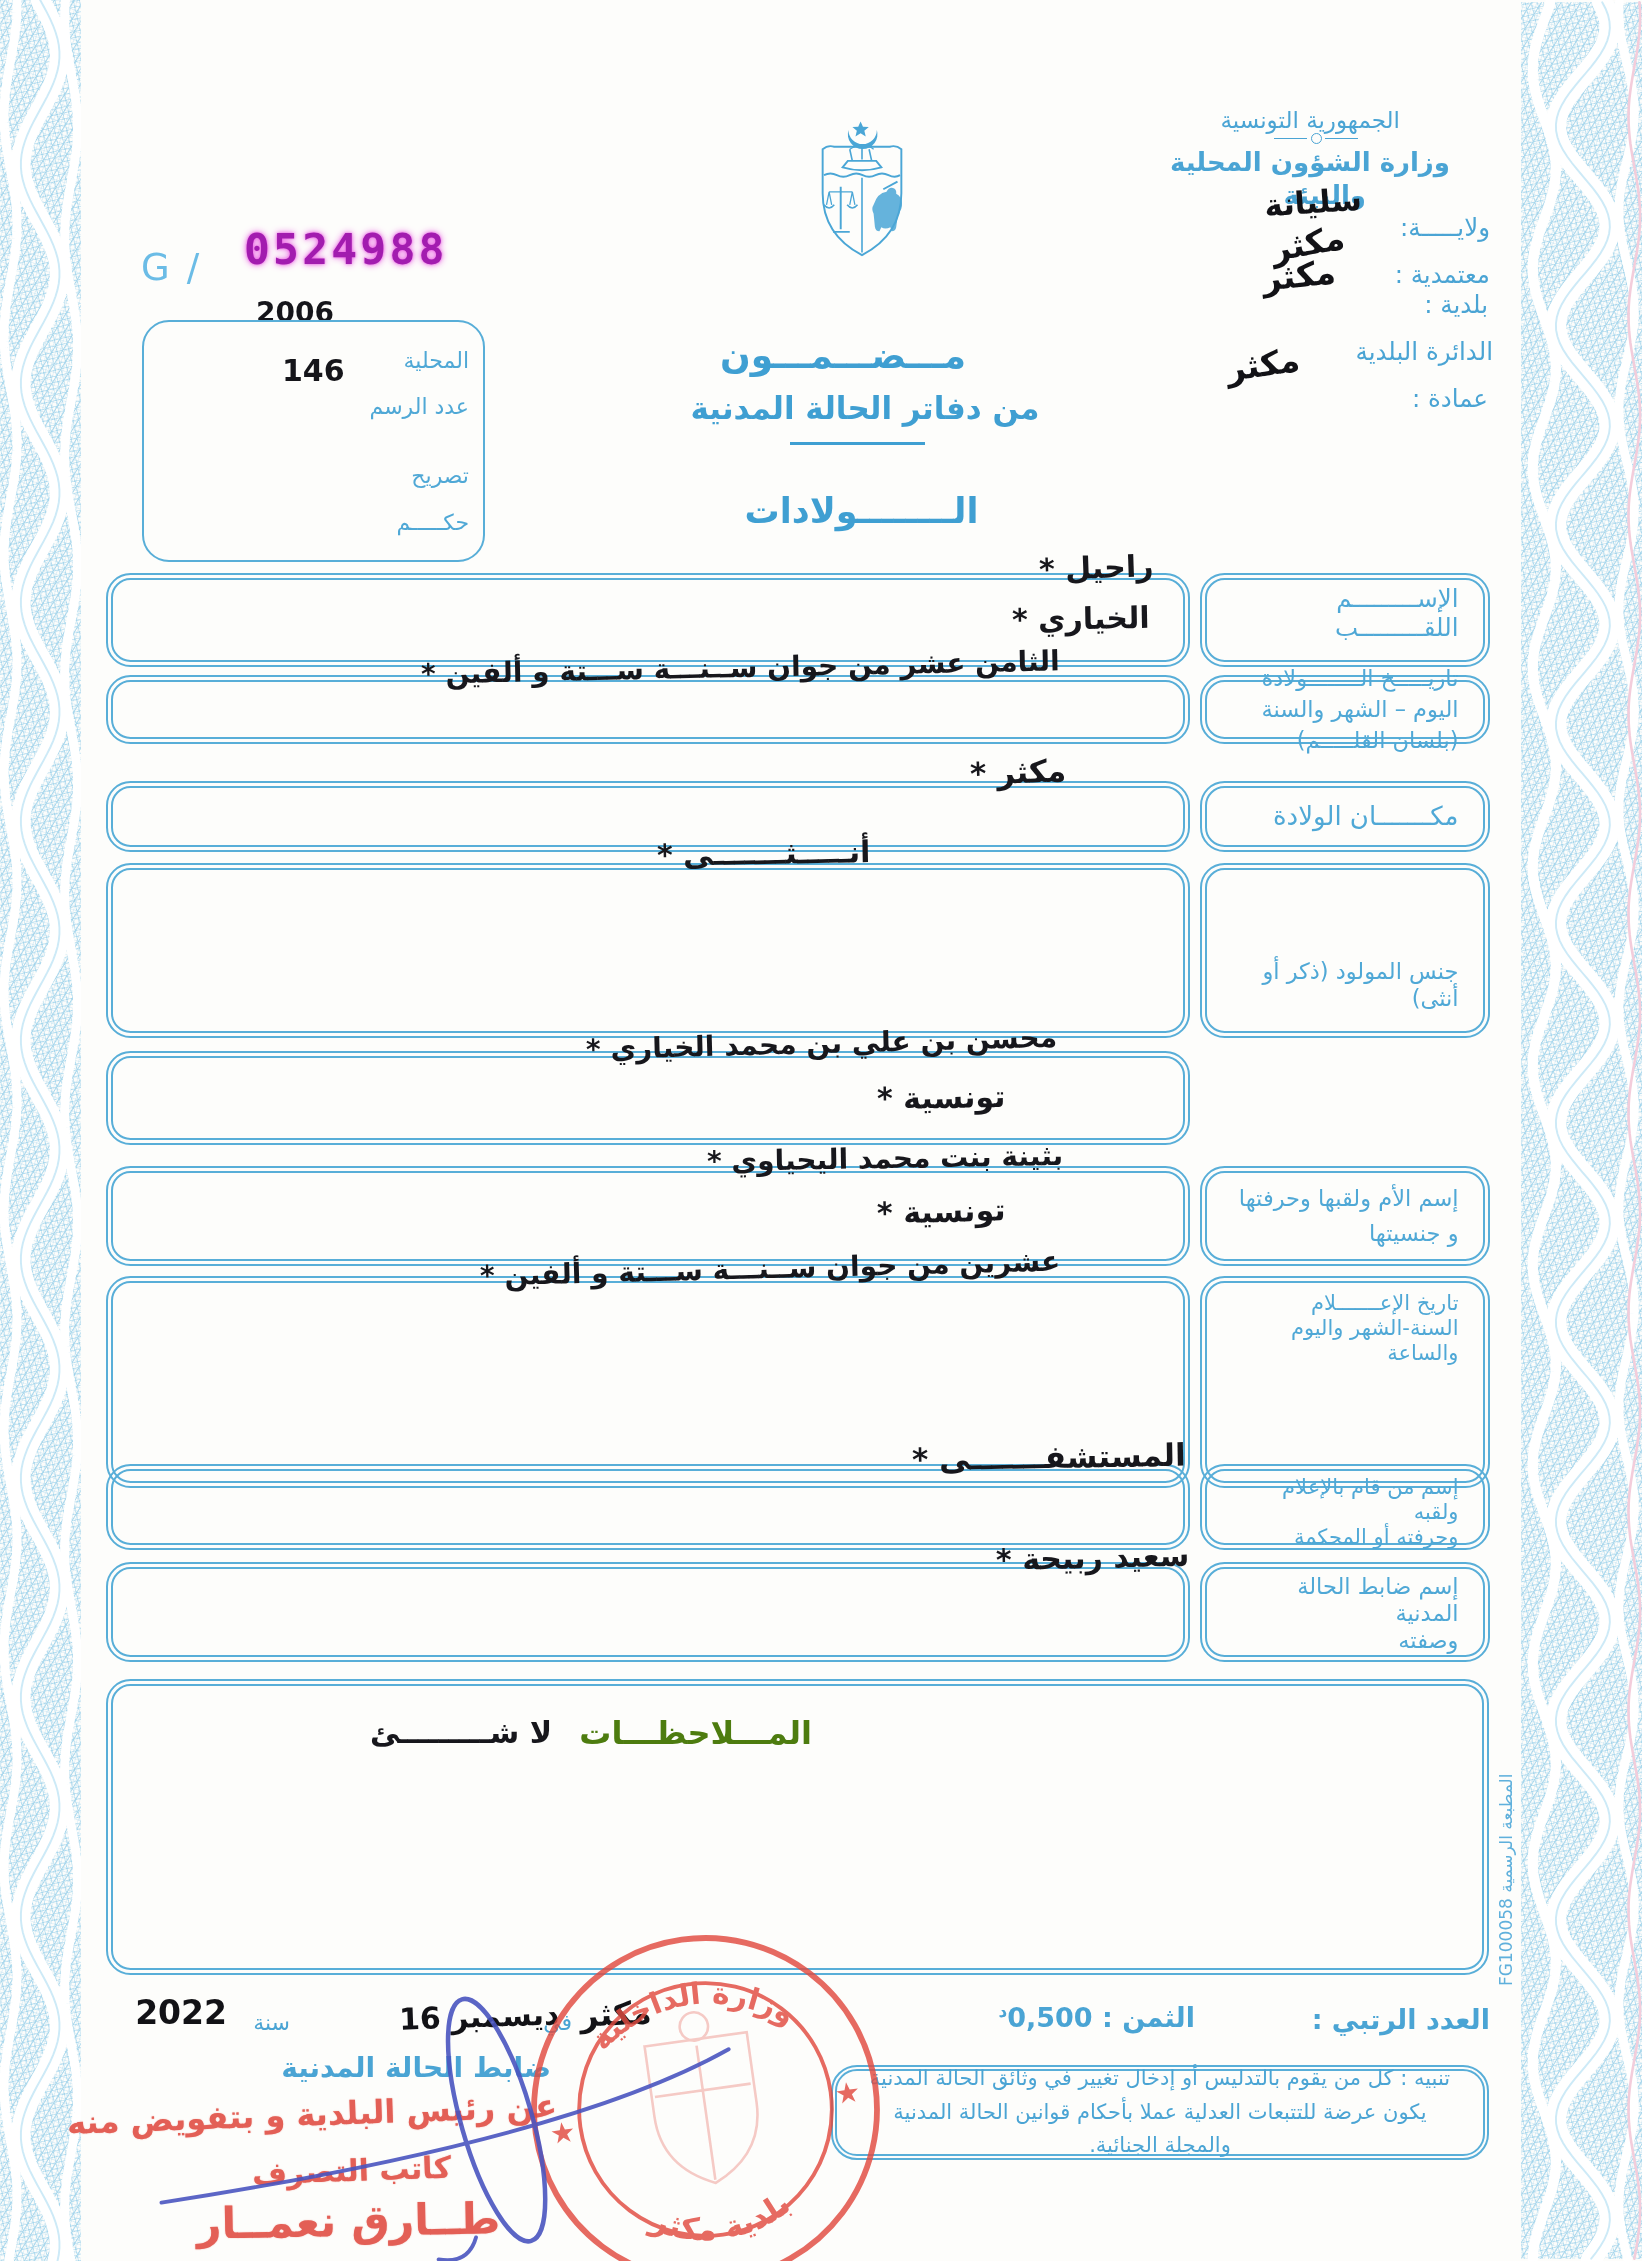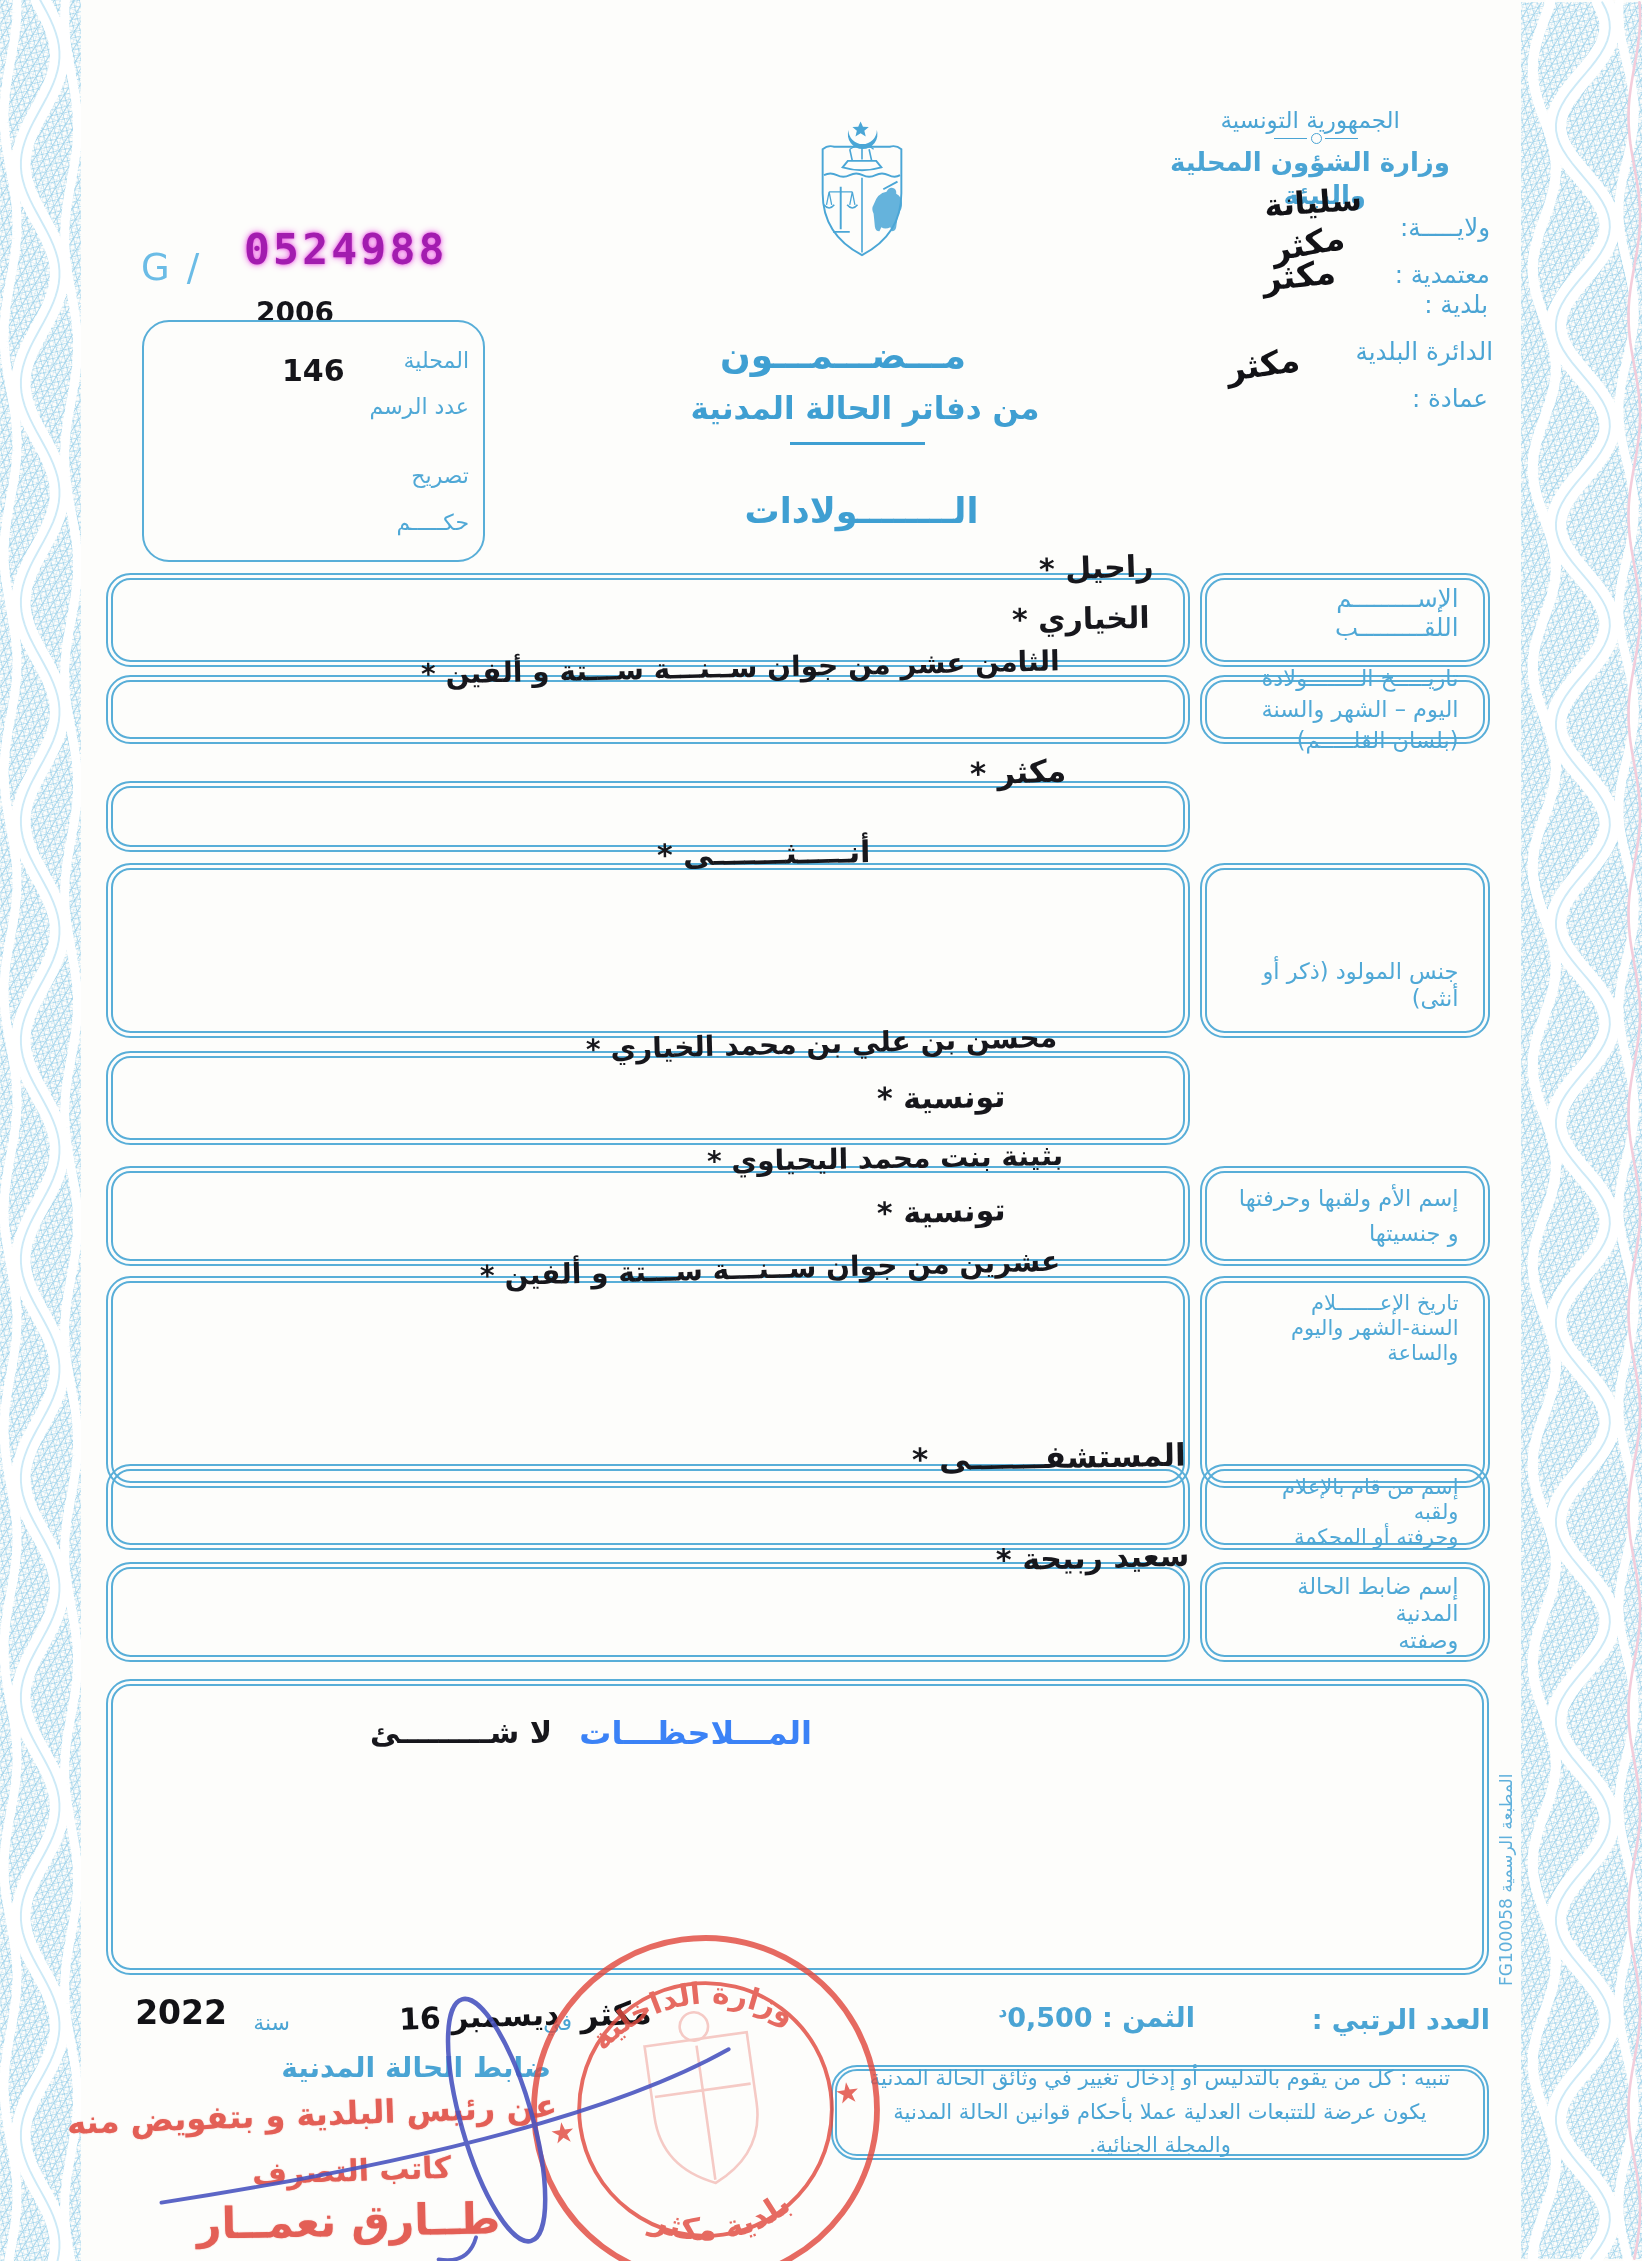--- a/index.html
+++ b/index.html
@@ -70,21 +70,21 @@
   #tv3{right:577px;top:754px;font-size:31px;transform:rotate(-2deg);}
   #tv4{right:773px;top:836px;transform:rotate(-1deg);}
   #tv5a{right:586px;top:1027px;font-size:28px;transform:rotate(-1.5deg);}
   #tv5b{right:638px;top:1080px;transform:rotate(-1deg);}
   #tv6a{right:580px;top:1142px;font-size:28px;transform:rotate(-1deg);}
   #tv6b{right:638px;top:1194px;transform:rotate(-1.5deg);}
   #tv7{right:583px;top:1252px;font-size:28px;transform:rotate(-1.5deg);}
   #tv8{right:457px;top:1439px;font-size:31px;transform:rotate(-1deg);}
   #tv9{right:454px;top:1540px;transform:rotate(-1.5deg);}
   #tvrem{right:1091px;top:1715px;}
-  #remlabel{right:831px;top:1714px;font-size:32px;font-weight:bold;color:#3b82f6;direction:rtl;}
+  #remlabel{right:831px;top:1714px;font-size:32px;font-weight:bold;color:#4d7c0f;direction:rtl;}
   
   #ordinal{right:153px;top:2004px;font-size:27px;font-weight:bold;direction:rtl;}
   #price{right:448px;top:2001px;font-size:27px;font-weight:bold;direction:rtl;}
   #price sup{font-size:17px;}
   #f-makthar{right:992px;top:1995px;font-size:32px;transform:rotate(-3deg);}
   #f-fi{right:1071px;top:2010px;font-size:22px;}
   #f-date{right:1084px;top:1999px;font-size:30px;transform:rotate(-2deg);}
   #f-sana{right:1353px;top:2010px;font-size:22px;}
   #f-year{right:1416px;top:1993px;font-size:33px;}
   #officer-title{right:1092px;top:2051px;font-size:28px;font-weight:bold;direction:rtl;}
@@ -198,20 +198,23 @@
 
   <div class="fbox lbox r1 l1">
     <div>الإســـــــــم</div>
     <div>اللقـــــــــب</div>
   </div>
   <div class="fbox lbox r2 l2">
     <div>تاريـــــخ الــــــــولادة</div>
     <div>اليوم – الشهر والسنة</div>
     <div>(بلسان القلـــــم)</div>
   </div>
+  <div class="fbox lbox r3 l3">
+    <div>مكـــــــان الولادة</div>
+  </div>
   <div class="fbox lbox r4 l4">
     <div>جنس المولود (ذكر أو أنثى)</div>
   </div>
   <div class="fbox lbox r6 l6">
     <div>إسم الأم ولقبها وحرفتها</div>
     <div>و جنسيتها</div>
   </div>
   <div class="fbox lbox r7 l7">
     <div>تاريخ الإعـــــــلام</div>
     <div>السنة-الشهر واليوم والساعة</div>

